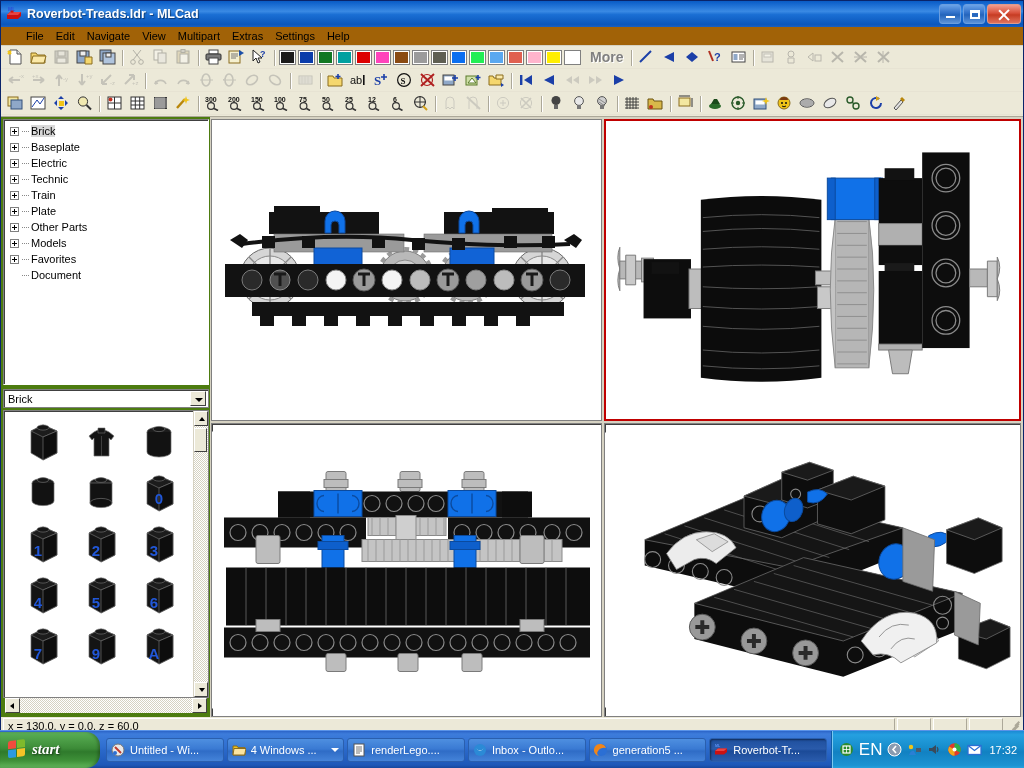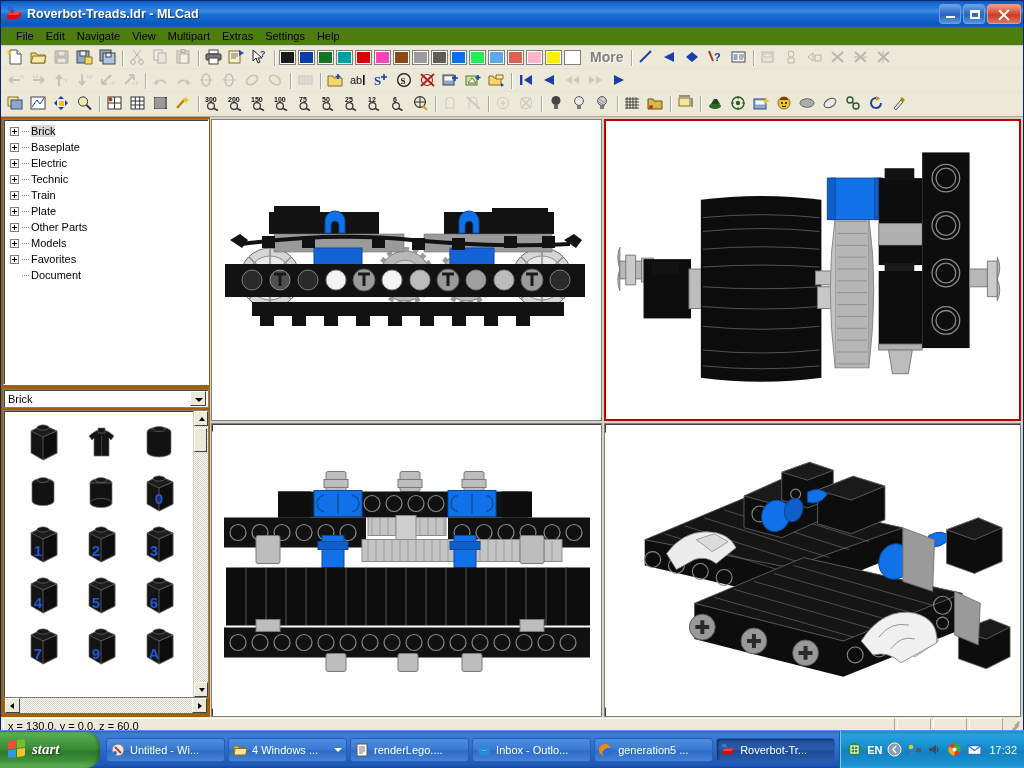--- a/index.html
+++ b/index.html
@@ -51,22 +51,22 @@
   .winbtn i { position: absolute; background: #fff; }
   .wb-min i { left:6px; bottom:5px; width:9px; height:2px; }
   .wb-max i { left:6px; top:5px; width:10px; height:9px; background:transparent;
               border:2px solid #fff; border-top-width:3px; }
   .wb-close i:nth-child(1){ left:15px; top:3px; width:2.4px; height:14px;
               transform:rotate(45deg); }
   .wb-close i:nth-child(2){ left:15px; top:3px; width:2.4px; height:14px;
               transform:rotate(-45deg); }
   
   .menubar {
-    height: 19px; flex: 0 0 19px; background: #4d7c0f;
-    display: flex; align-items: center; padding-left: 9px;
+    height: 19px; flex: 0 0 19px; background: #a16207;
+    display: flex; align-items: center; padding-left: 19px;
     border-bottom: 1px solid #d6d2c2;
   }
   .menu-item { padding: 2px 6px; font-size: 11px; color: #000; cursor: default; }
   
   .toolbars { background: #ece9d8; border-bottom: 1px solid #aca899;
               padding-bottom: 1px; }
   .tbrow {
     height: 23px; display: flex; align-items: center;
     padding-left: 3px; gap: 0;
     border-bottom: 1px solid #e7e3d3;
@@ -89,21 +89,21 @@
   .morebtn {
     font-size: 14px; color: #808080; text-shadow: 1px 1px 0 #fff;
     padding: 1px 4px; margin-left: 3px; font-weight: bold;
     border: 1px solid transparent;
   }
   .tbtn.dim { opacity: .38; }
   
   .body { flex: 1 1 auto; display: flex; min-height: 0; background:#d6d2c2; }
   .leftpane {
     width: 209px; flex: 0 0 209px; display: flex; flex-direction: column;
-    background: #a16207;
+    background: #4d7c0f;
   }
   .tree {
     flex: 0 0 266px; background:#fff; margin: 2px 1px 0 2px;
     border: 1px solid #808080; border-right-color:#fff; border-bottom-color:#fff;
     box-shadow: inset 1px 1px 0 #404040;
     overflow: hidden; position: relative; padding: 3px 0 0 6px;
   }
   .tnode { display:flex; align-items:center; height:16px; font-size:11px; }
   .tbox {
     width:9px; height:9px; border:1px solid #808080; background:#fff;
@@ -254,21 +254,21 @@
     border-left:4px solid transparent; border-right:4px solid transparent;
     border-top:4px solid #fff; }
   .tray {
     height:38px; flex:0 0 auto; display:flex; align-items:center; gap:5px;
     padding: 0 7px 0 7px; margin-left:4px;
     background: linear-gradient(to bottom,
       #1b8ad4 0%, #25a0e0 10%, #168ccb 45%, #1281c2 55%, #1b93d2 90%, #2aa5e0 100%);
     border-left:1px solid #0f5ea8;
     box-shadow: inset 1px 0 0 #7bc8f0;
   }
-  .tray .lang { color:#fff; font-size:11px;font-weight:bold; }
+  .tray .lang { color:#fff; font-size:17px; }
   .clock { color:#fff; font-size:11px; margin-left:2px; }
   .trayico { width:15px; height:15px; position:relative; flex:0 0 15px; }
   .desktop-bg { position:absolute; inset:0; background:#3a6ea5; z-index:-1; }
 </style>
 </head>
 <body>
 
 <div class="desktop-bg"></div>
 
 <div class="app">

